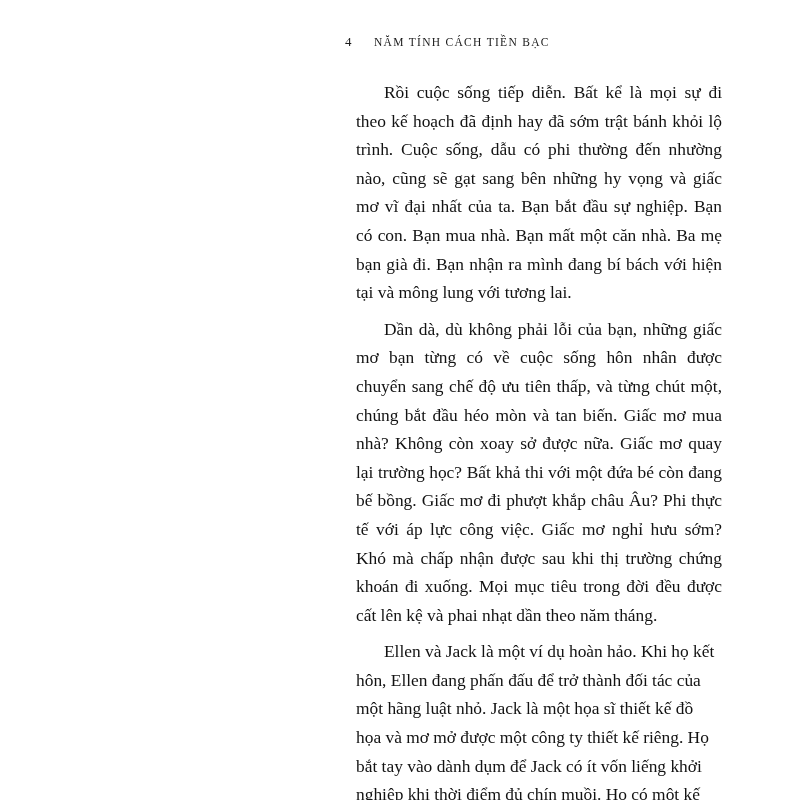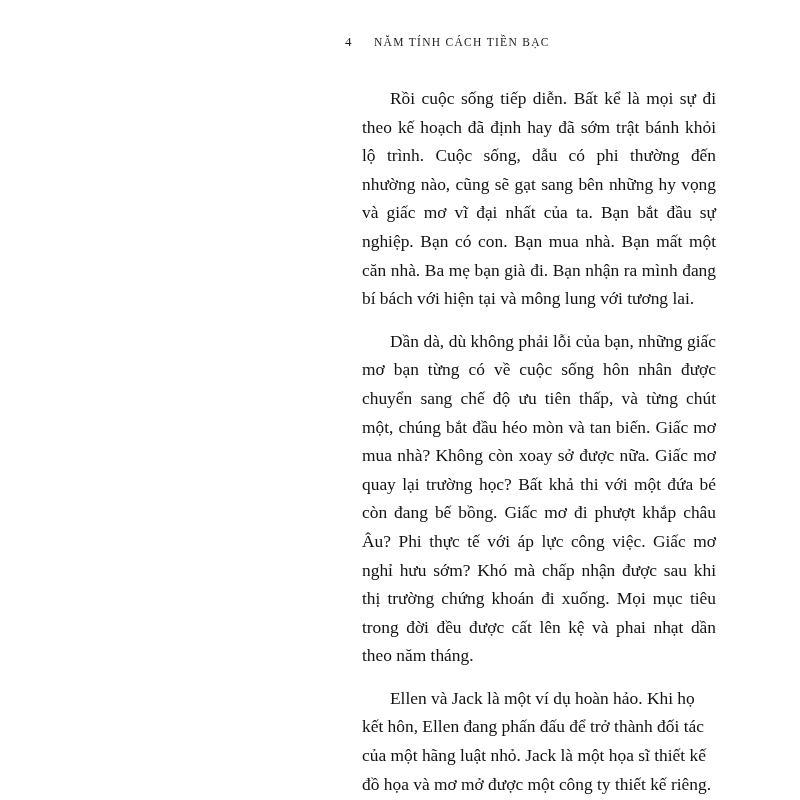--- a/index.html
+++ b/index.html
@@ -55,21 +55,21 @@
     top: 70px;
     width: 382px;
     font-size: 17.4px;
     line-height: 28.6px;
     color: #121212;
     text-align: justify;
     text-justify: inter-word;
     hyphens: none;
   }
   .body-text p {
-    margin: 14px;
+    margin: 8px;
     text-indent: 28px;
   }
   .body-text p:last-child {
     text-align: left;
   }
 </style>
 </head>
 <body>
 
 <div class="page">

